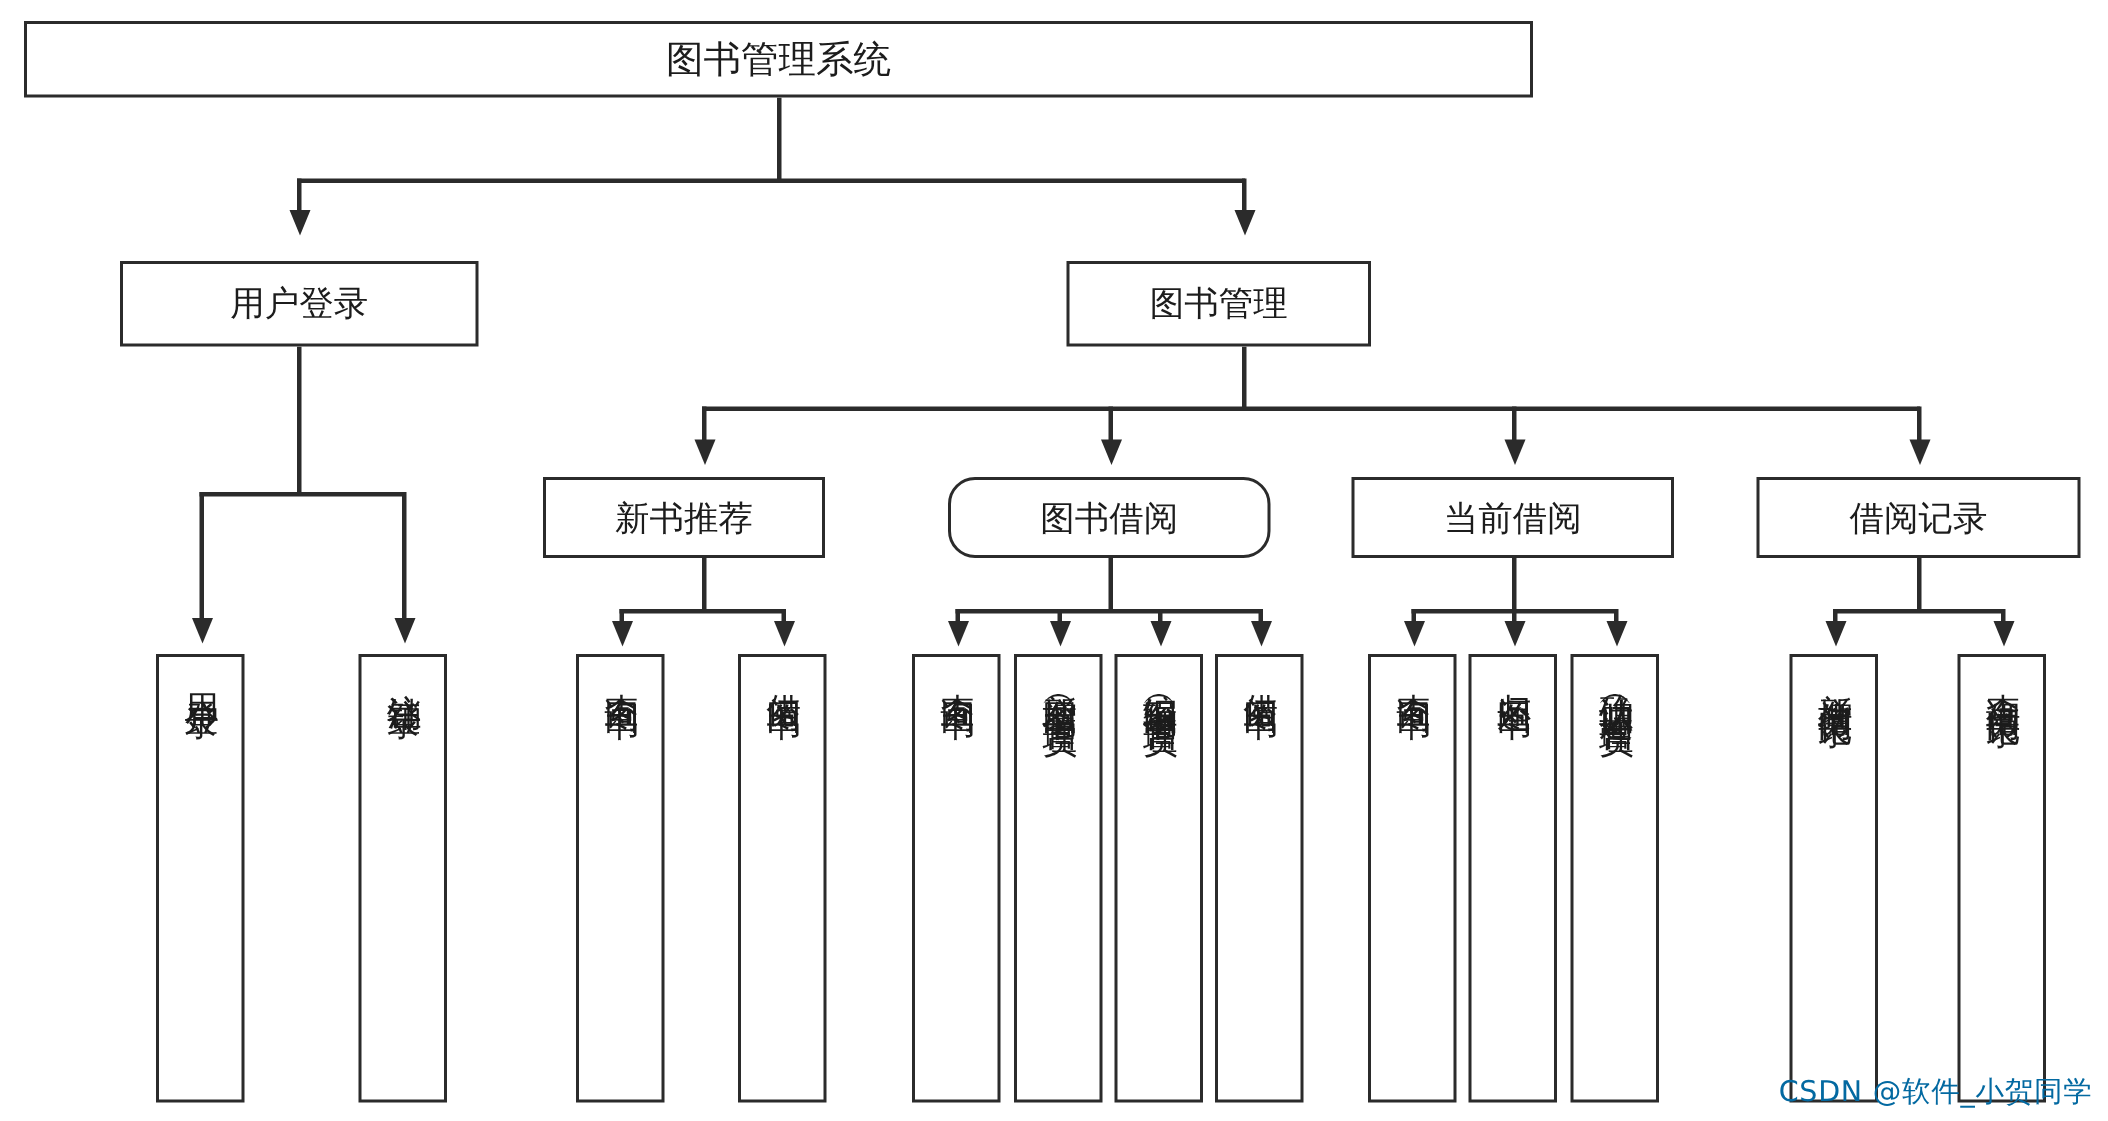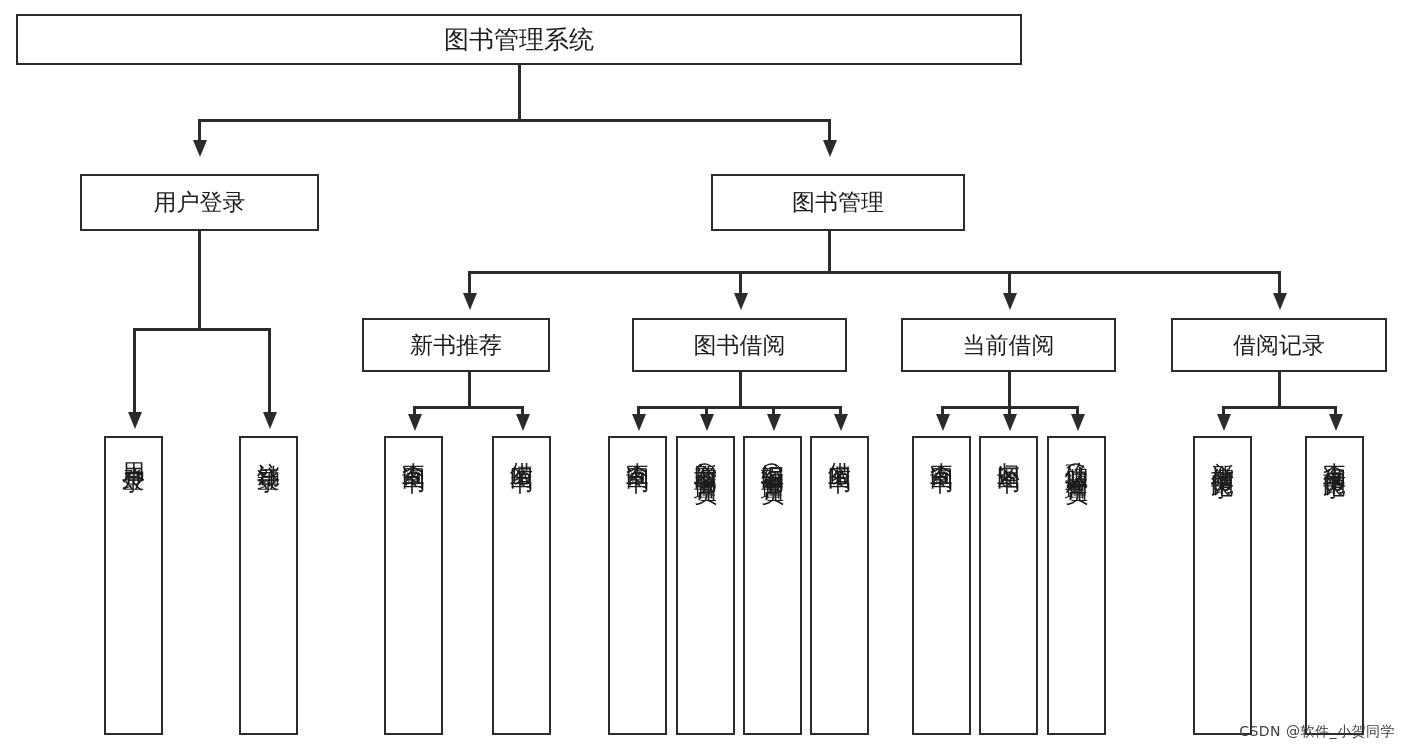--- a/index.html
+++ b/index.html
@@ -72,22 +72,22 @@
     border-left: 7px solid transparent;
     border-right: 7px solid transparent;
     border-top: 17px solid #2b2b2b;
     z-index: 2;
   }
   
   #watermark {
     position: absolute;
     right: 10px;
     bottom: 6px;
-    font-size: 14px;
-    color: #404040;
+    font-size: 19px;
+    color: #0369a1;
     letter-spacing: 0.5px;
     z-index: 5;
     user-select: none;
     white-space: nowrap;
   }
 </style>
 </head>
 <body>
 
 <div id="canvas">
@@ -103,21 +103,21 @@
   <div class="edge v" style="left:198px; top:119px; height:23px;"></div>
   <div class="arrow" style="left:192.5px; top:140px;"></div>
 
   <div class="edge v" style="left:828px; top:119px; height:23px;"></div>
   <div class="arrow" style="left:822.5px; top:140px;"></div>
 
   <div class="node l1" style="left:80px; top:174px; width:239px; height:57px;">
     <span>用户登录</span>
   </div>
 
-  <div class="node l1" style="left:711px; top:174px; width:254px; height:57px;">
+  <div class="node l1" style="left:711px; top:174px; width:203px; height:57px;">
     <span>图书管理</span>
   </div>
 
   <div class="edge v" style="left:198px; top:231px; height:99px;"></div>
   <div class="edge h" style="left:133px; top:328px; width:137px; height:2.5px;"></div>
   <div class="edge v" style="left:133px; top:328px; height:86px;"></div>
   <div class="arrow" style="left:127.5px; top:412px;"></div>
   <div class="edge v" style="left:268px; top:328px; height:86px;"></div>
   <div class="arrow" style="left:262.5px; top:412px;"></div>
 
@@ -128,21 +128,21 @@
   <div class="edge v" style="left:739px; top:271px; height:24px;"></div>
   <div class="arrow" style="left:733.5px; top:293px;"></div>
   <div class="edge v" style="left:1008px; top:271px; height:24px;"></div>
   <div class="arrow" style="left:1002.5px; top:293px;"></div>
   <div class="edge v" style="left:1278px; top:271px; height:24px;"></div>
   <div class="arrow" style="left:1272.5px; top:293px;"></div>
 
   <div class="node l2" style="left:362px; top:318px; width:188px; height:54px;">
     <span>新书推荐</span>
   </div>
-  <div class="node l2" style="left:632px; top:318px; width:215px; height:54px;">
+  <div class="node l2" style="left:632px; top:318px; width:215px; height:54px;border-radius:18px;">
     <span>图书借阅</span>
   </div>
   <div class="node l2" style="left:1171px; top:318px; width:216px; height:54px;">
     <span>借阅记录</span>
   </div>
   <div class="node l2" style="left:901px; top:318px; width:215px; height:54px;">
     <span>当前借阅</span>
   </div>
 
   <div class="edge v" style="left:468px; top:372px; height:36px;"></div>

